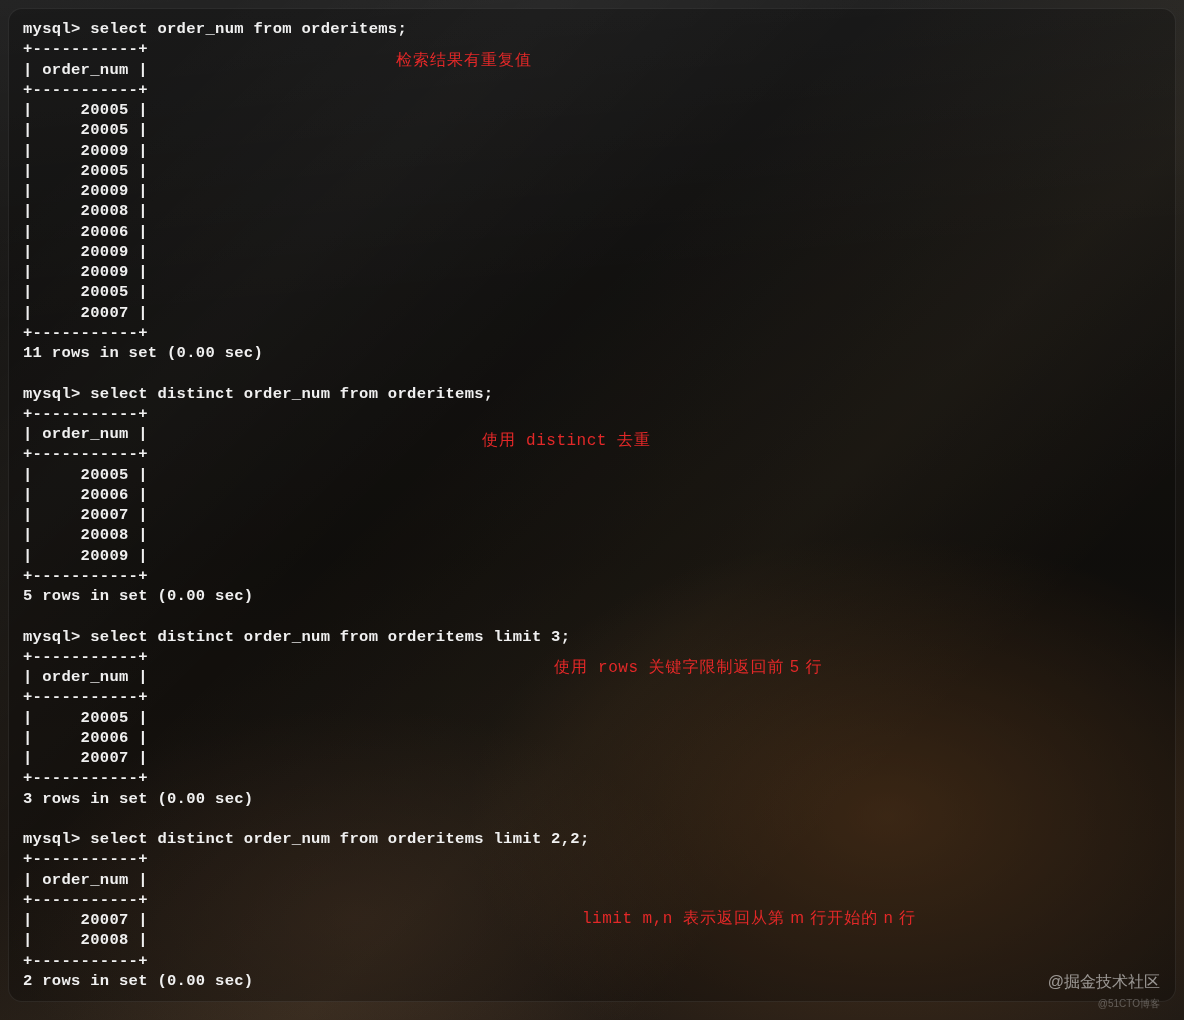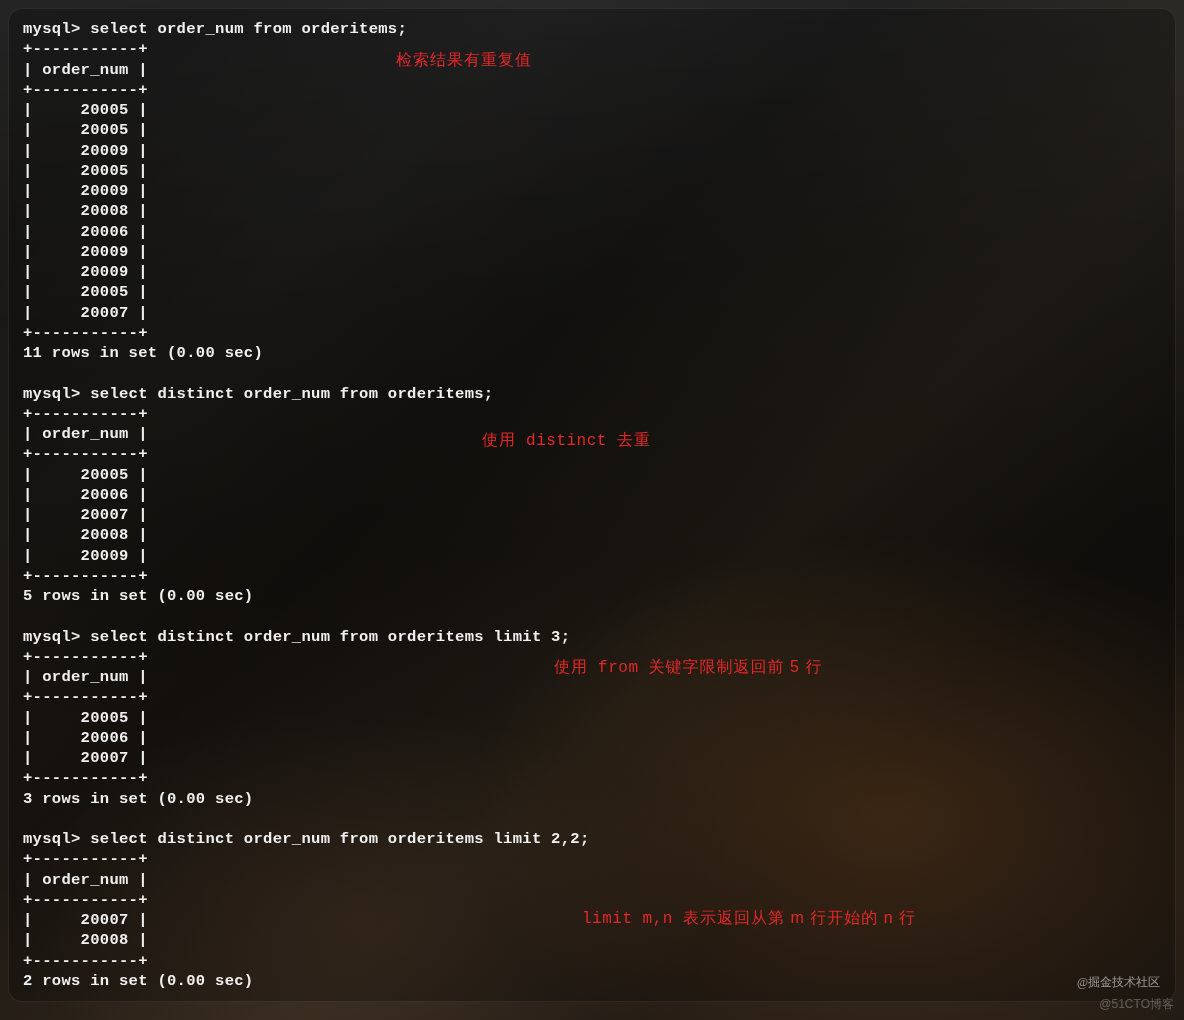--- a/index.html
+++ b/index.html
@@ -66,30 +66,30 @@
   }
   .annot .lit {
     font-family: "SFMono-Regular", Consolas, "Liberation Mono", Menlo, monospace;
     letter-spacing: 0.5px;
   }
 
   .watermark1 {
     position: absolute;
     right: 24px;
     bottom: 28px;
-    font-size: 12px;
+    font-size: 16px;
     color: rgba(255,255,255,0.55);
-    font-family: Liberation Serif, serif;
+    font-family: Liberation Sans, sans-serif;
     z-index: 4;
   }
   .watermark2 {
     position: absolute;
-    right: 10px;
+    right: 24px;
     bottom: 6px;
-    font-size: 12px;
+    font-size: 10px;
     color: rgba(255,255,255,0.28);
     font-family: -apple-system, sans-serif;
     z-index: 4;
     margin-left: 38px;
   }
 </style>
 </head>
 <body>
 
 <div class="bg"></div>
@@ -147,21 +147,21 @@
 
 <div class="annot" style="top:50px; left:396px;">
   <span>检索结果有重复值</span>
 </div>
 
 <div class="annot" style="top:412px; left:482px;margin-top:18px;">
   <span>使用</span><span class="lit"> distinct </span><span>去重</span>
 </div>
 
 <div class="annot" style="top:657px; left:554px;">
-  <span>使用</span><span class="lit"> from </span><span>关键字限制返回前 5 行</span>
+  <span>使用</span><span class="lit"> rows </span><span>关键字限制返回前 5 行</span>
 </div>
 
 <div class="annot" style="top:908px; left:582px;">
   <span class="lit">limit m,n </span><span>表示返回从第 m 行开始的 n 行</span>
 </div>
 
 <div class="watermark1">@掘金技术社区</div>
 <div class="watermark2">@51CTO博客</div>
 
 </body></html>

